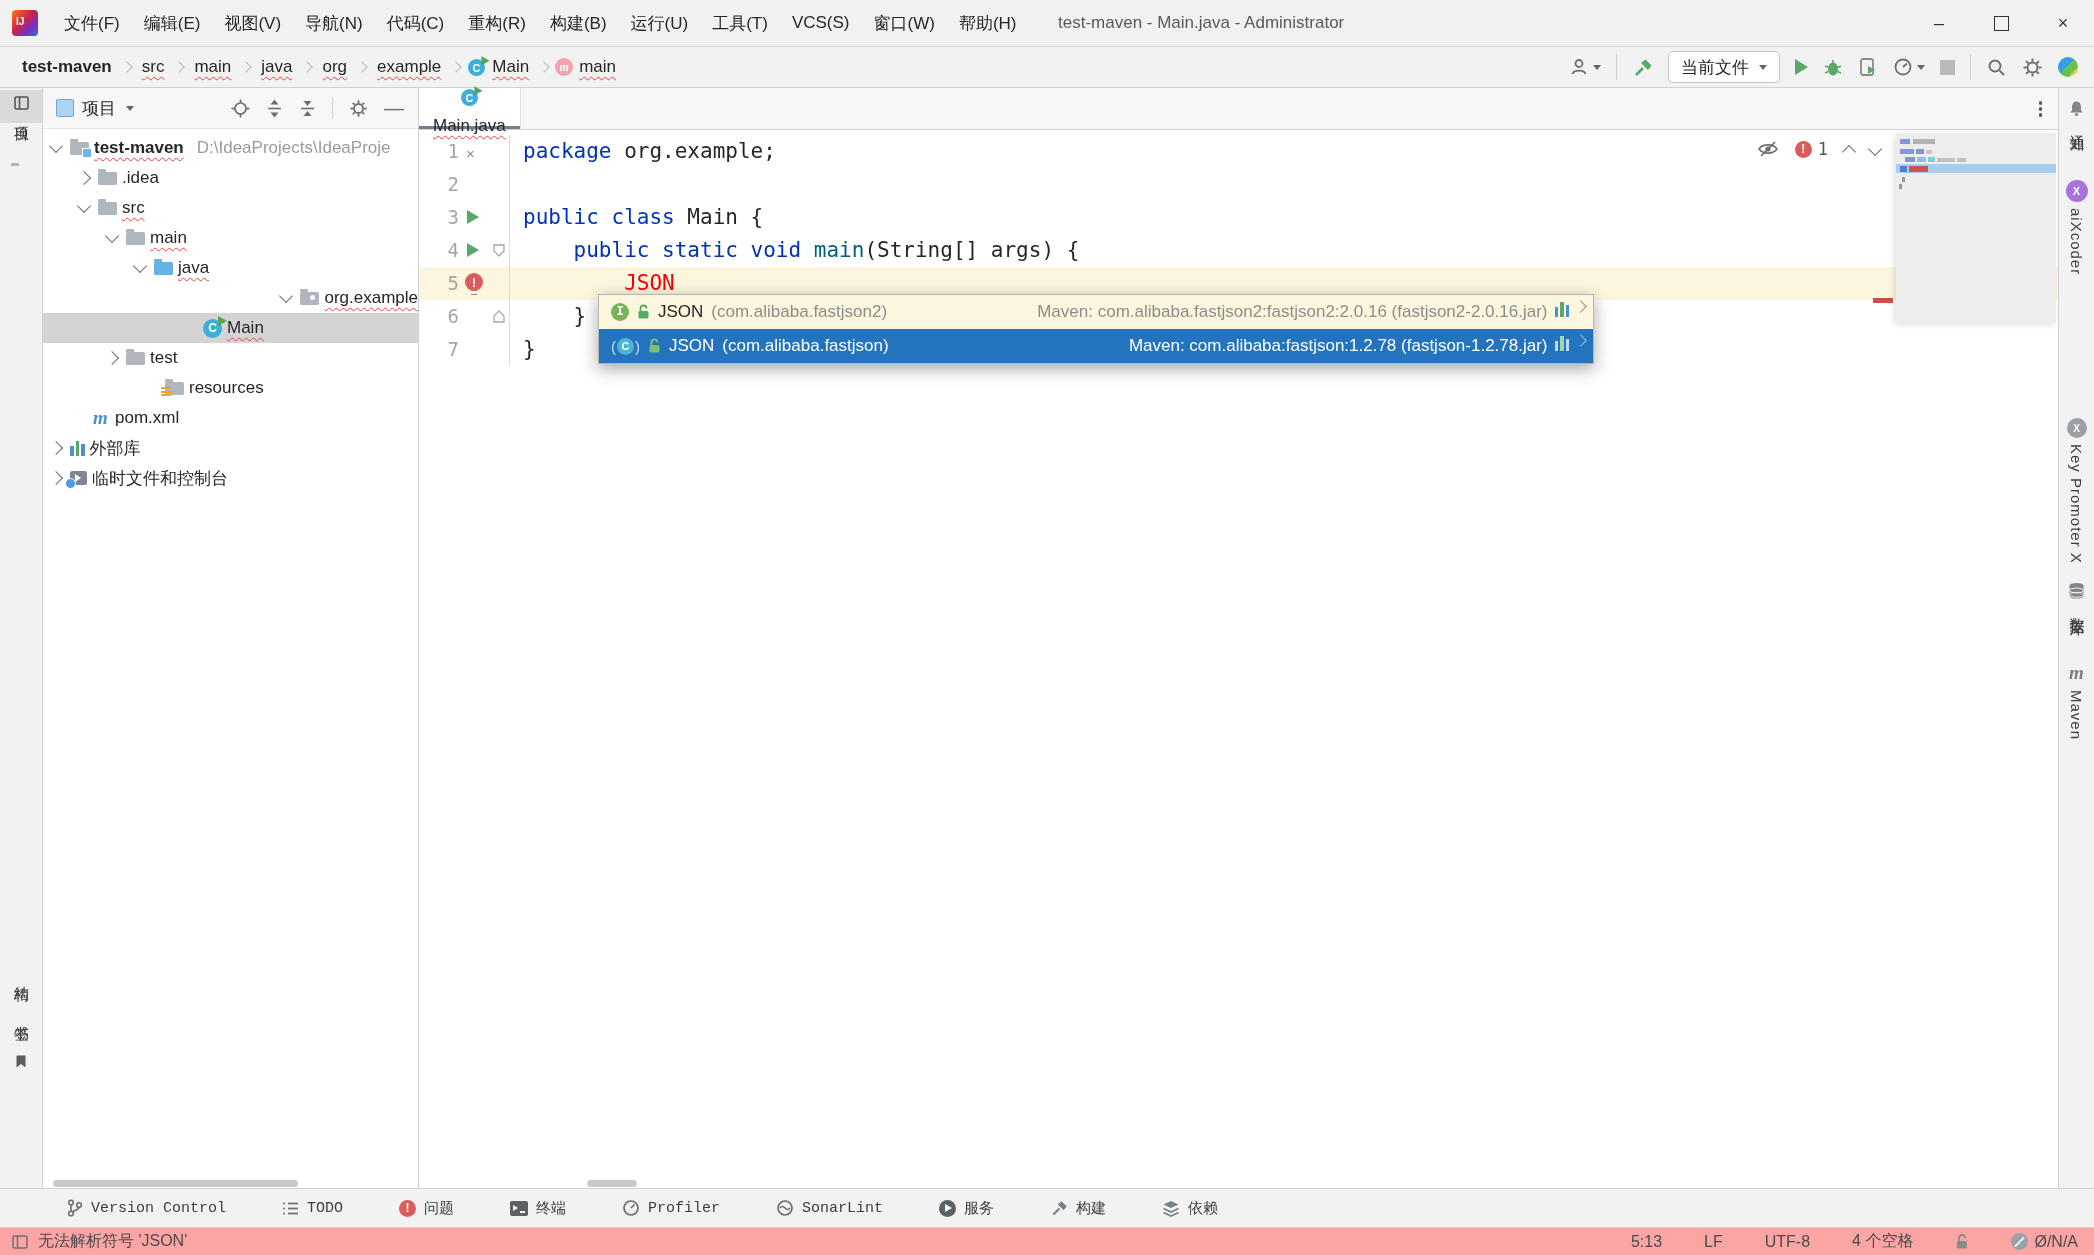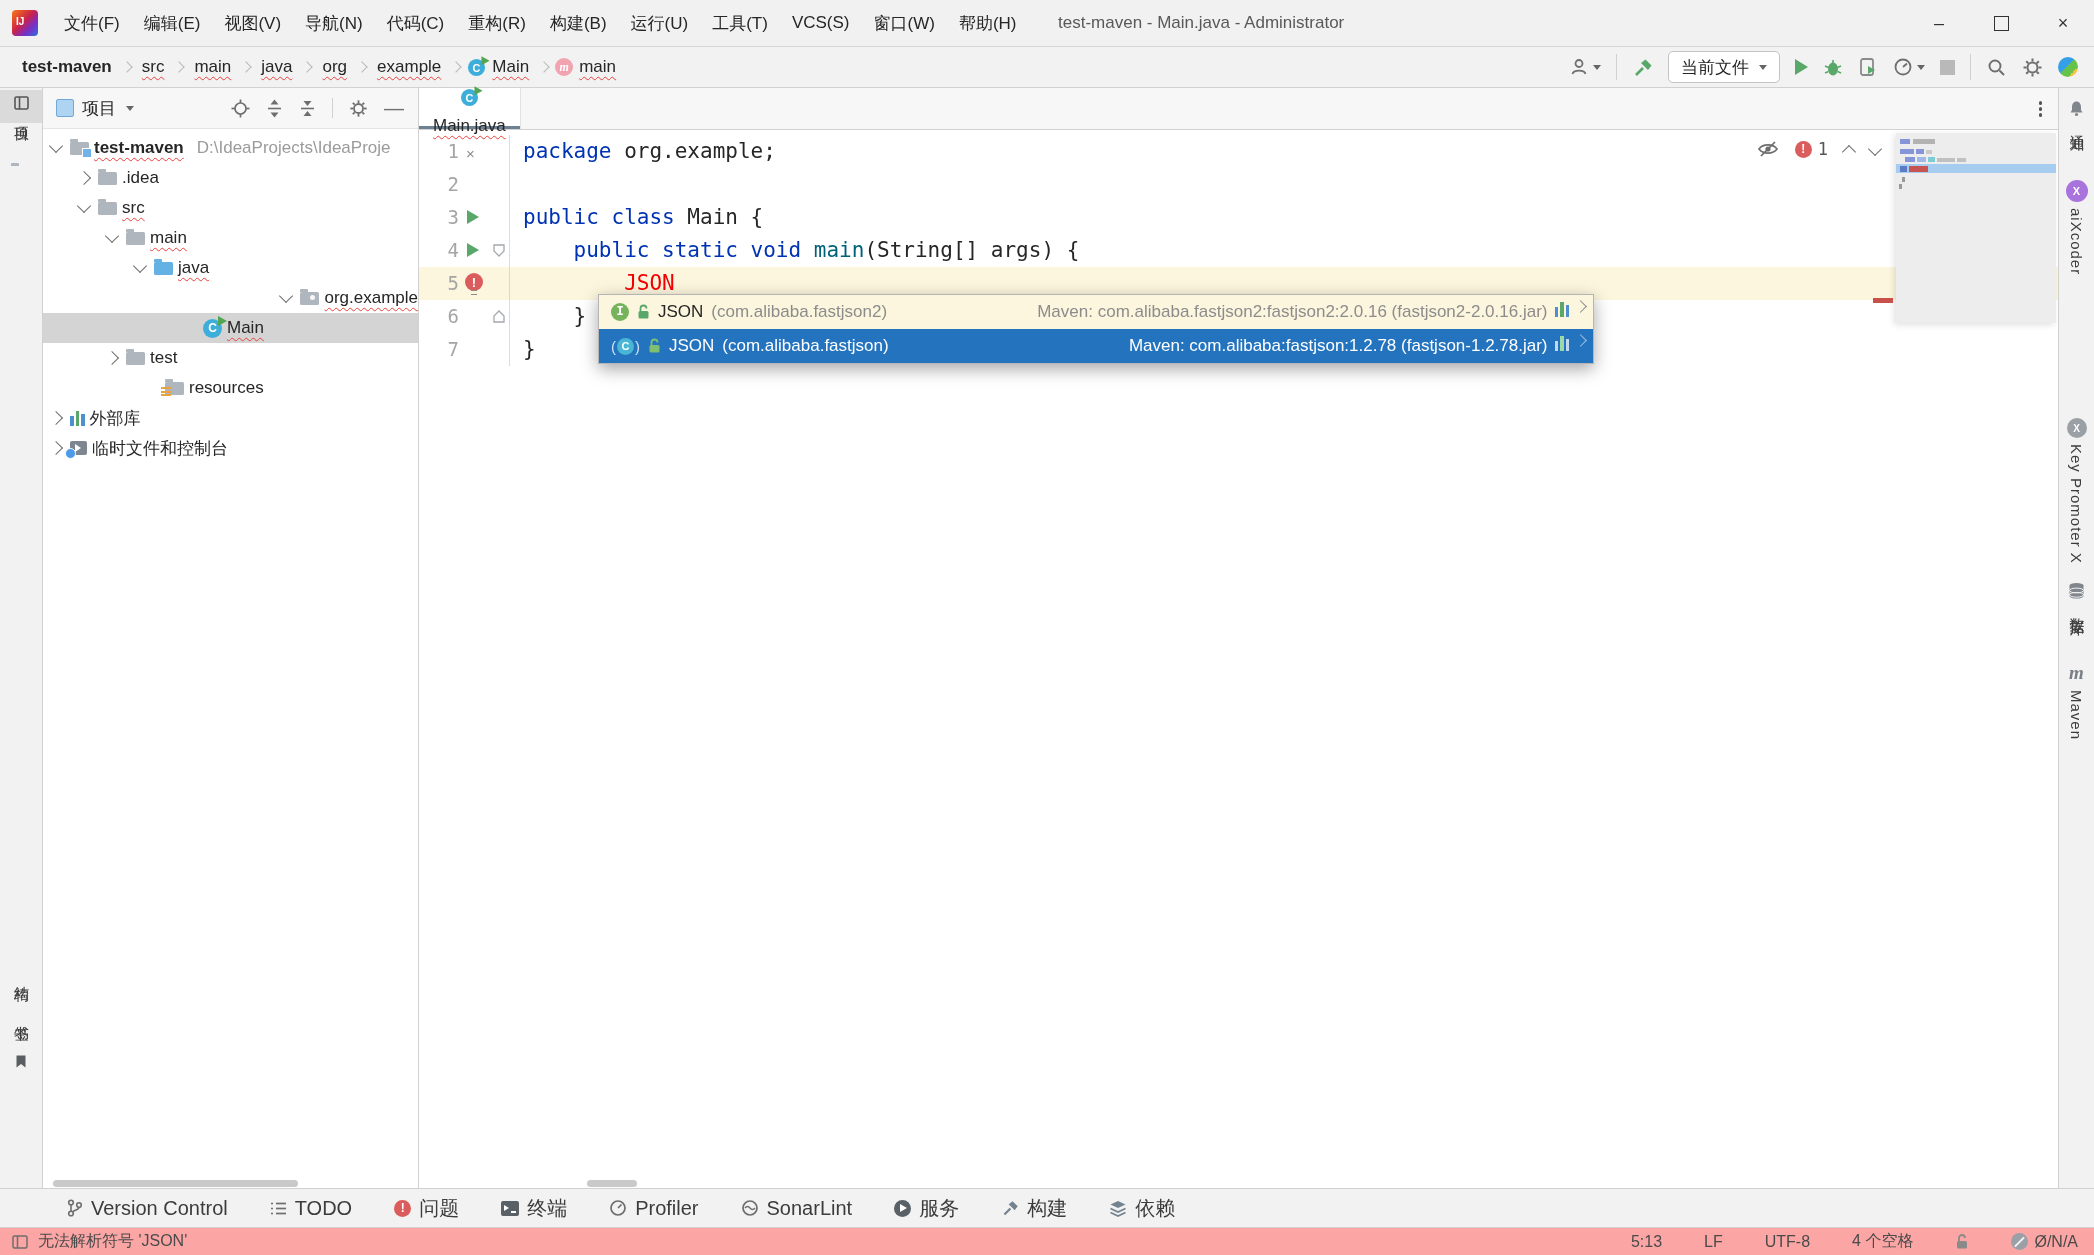--- a/index.html
+++ b/index.html
@@ -136,21 +136,21 @@
          display:flex;align-items:center;justify-content:center;}
   .iface::before{content:"I";color:#fff;font:bold 12px "Liberation Mono",monospace;}
   .acls{display:flex;align-items:center;flex:none;color:#CFE0F2;font-size:15px;gap:1px;}
   .acls b{width:17px;height:17px;border-radius:50%;background:#49B6D6;display:flex;align-items:center;justify-content:center;}
   .acls b::before{content:"C";color:#fff;font:bold 11px "Liberation Sans",sans-serif;}
   .mvn-right{margin-left:auto;display:flex;gap:7px;}
   .popchev{width:8px;height:8px;border-right:1.8px solid #8A8A8A;border-bottom:1.8px solid #8A8A8A;transform:rotate(-45deg);}
   .poprow.r2 .popchev{border-color:#9FC2E4;}
   
   .btoolbar{position:absolute;left:0;right:0;bottom:28px;height:38px;background:#F2F2F2;border-top:1px solid #D1D1D1;
-            display:flex;align-items:center;gap:42px;padding-left:66px;font-size:20px;color:#3C3C3C;}
+            display:flex;align-items:center;gap:56px;padding-left:66px;font-size:15px;color:#3C3C3C;font-family:Liberation Mono, monospace;}
   .bitem{display:flex;align-items:center;gap:8px;}
   .statusbar{position:absolute;left:0;right:0;bottom:0;height:27px;background:#fca5a5;border-top:1px solid #D1D1D1;
              display:flex;align-items:center;font-size:16px;color:#4A4A4A;}
   .statusmsg{display:flex;align-items:center;gap:10px;padding-left:12px;}
   .statusright{margin-left:auto;display:flex;align-items:center;gap:42px;padding-right:16px;}
   .noicon{width:17px;height:17px;border-radius:50%;background:#9AA0A6;position:relative;flex:none;}
   .noicon::before{content:"";position:absolute;left:2px;top:7.5px;width:13px;height:2px;background:#F2F2F2;transform:rotate(-45deg);}
   .memtxt{display:flex;align-items:center;gap:6px;}
   .termico{width:18px;height:15px;background:#596066;border-radius:2px;position:relative;}
   .termico::before{content:"";position:absolute;left:3px;top:4px;border-left:5px solid #fff;
@@ -399,20 +399,25 @@
         <span class="fold"></span>
         <span>test</span>
       </div>
       <div class="trow" style="padding-left:88px;">
         <span class="chevph" style="width:29px;"></span>
         <span class="fold">
             <span class="resstripes"></span>
           </span>
         <span>resources</span>
       </div>
+      <div class="trow" style="padding-left:32px;">
+        <span class="chevph"></span>
+        <span class="mvnm"></span>
+        <span>pom.xml</span>
+      </div>
       <div class="trow" style="padding-left:4px;">
         <span class="chevwrap">
             <span class="chev cl"></span>
           </span>
         <span class="libico">
             <i style="height:10px"></i>
             <i></i>
             <i style="height:12px"></i>
           </span>
         <span>外部库</span>

